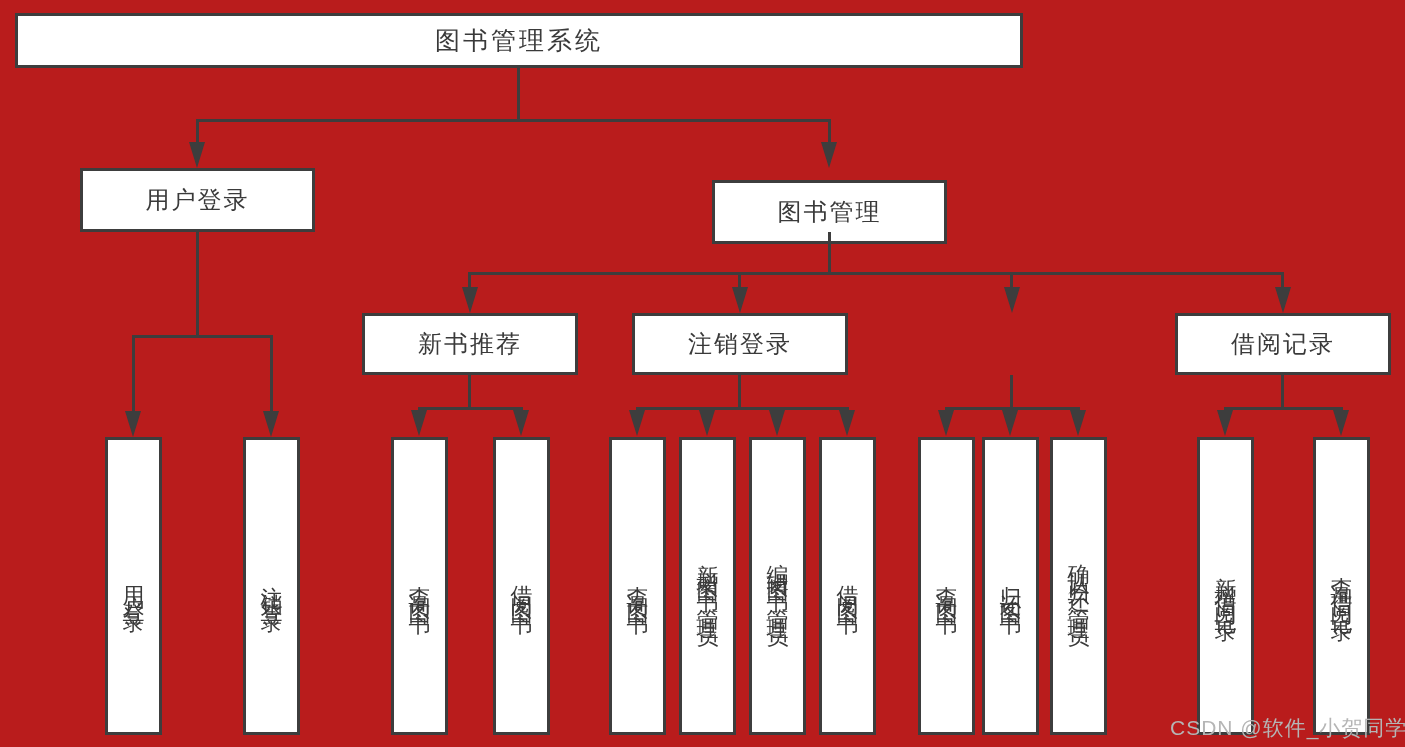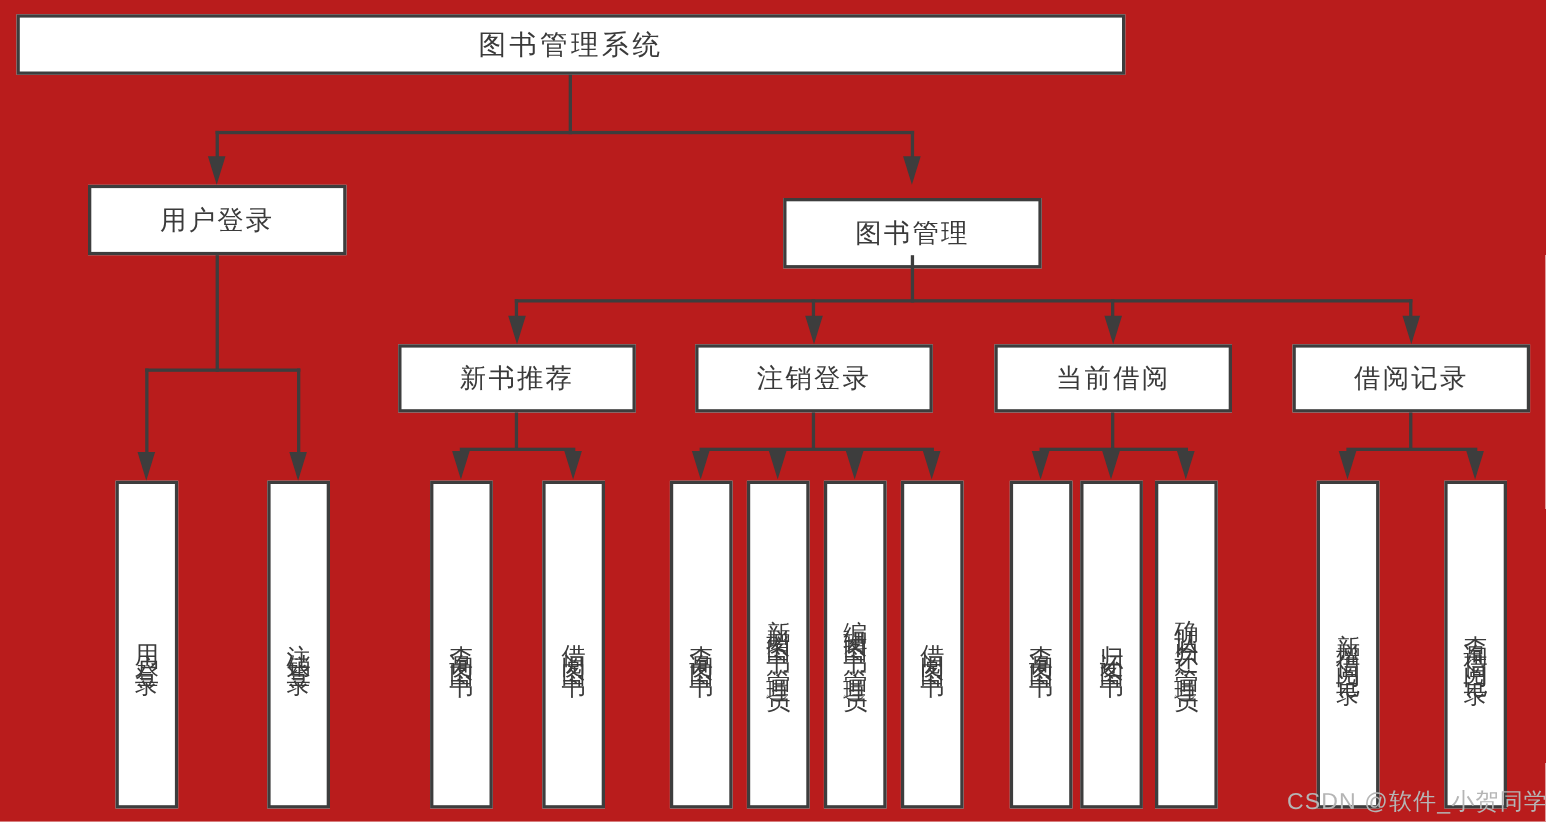--- a/index.html
+++ b/index.html
@@ -49,23 +49,20 @@
   </div>
 
   <div class="box" style="left:362px;top:313px;width:216px;height:62px;">
     <span class="h-label">新书推荐</span>
   </div>
 
   <div class="box" style="left:632px;top:313px;width:216px;height:62px;">
     <span class="h-label">注销登录</span>
   </div>
 
-  <div class="box" style="left:904px;top:313px;width:216px;height:62px;">
-    <span class="h-label">当前借阅</span>
-  </div>
 
   <div class="box" style="left:1175px;top:313px;width:216px;height:62px;">
     <span class="h-label">借阅记录</span>
   </div>
 
   <div class="box" style="left:105px;top:437px;width:57px;height:298px;">
     <span class="v-label">用户登录</span>
   </div>
   <div class="box" style="left:243px;top:437px;width:57px;height:298px;">
     <span class="v-label">注销登录</span>

